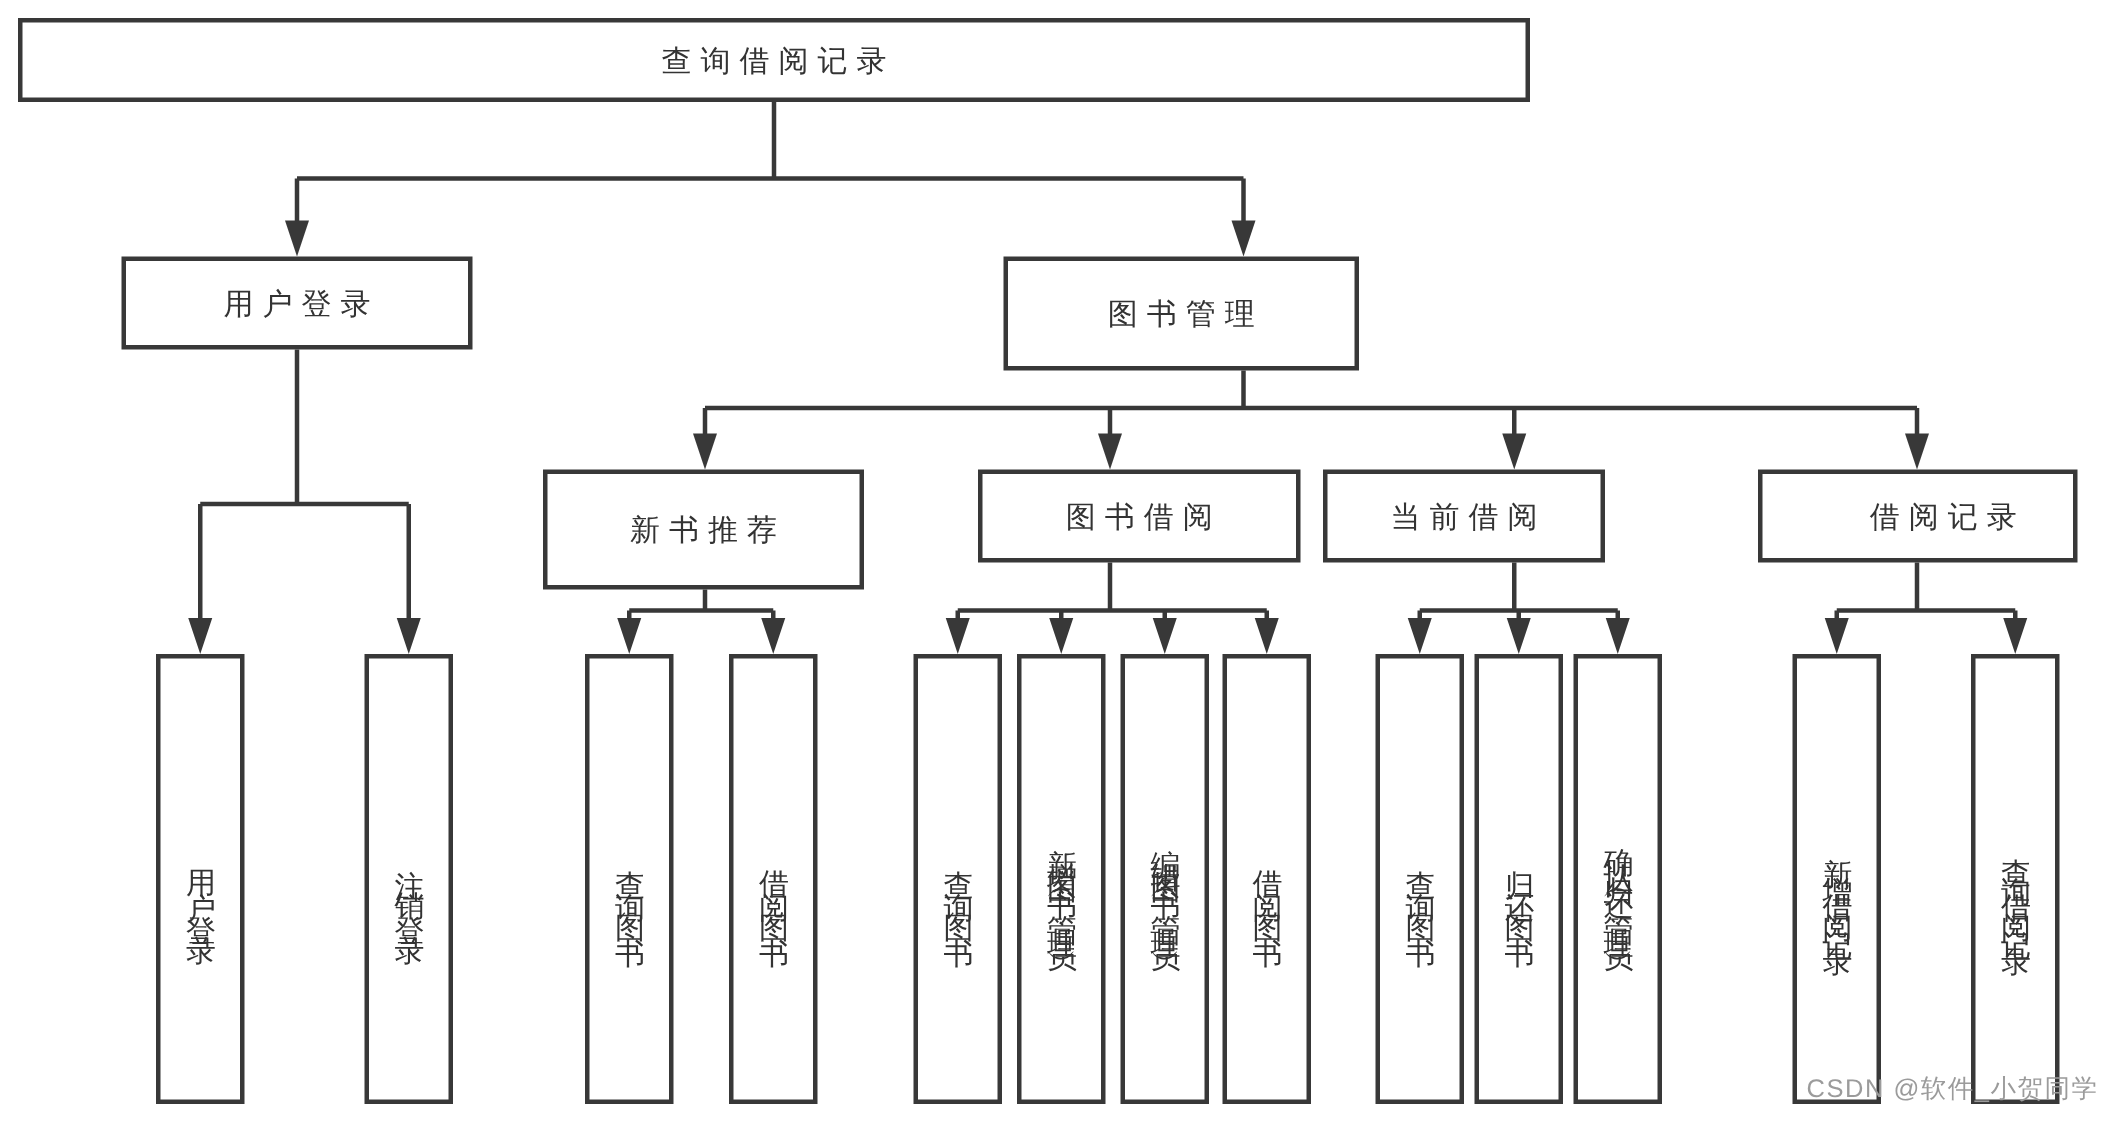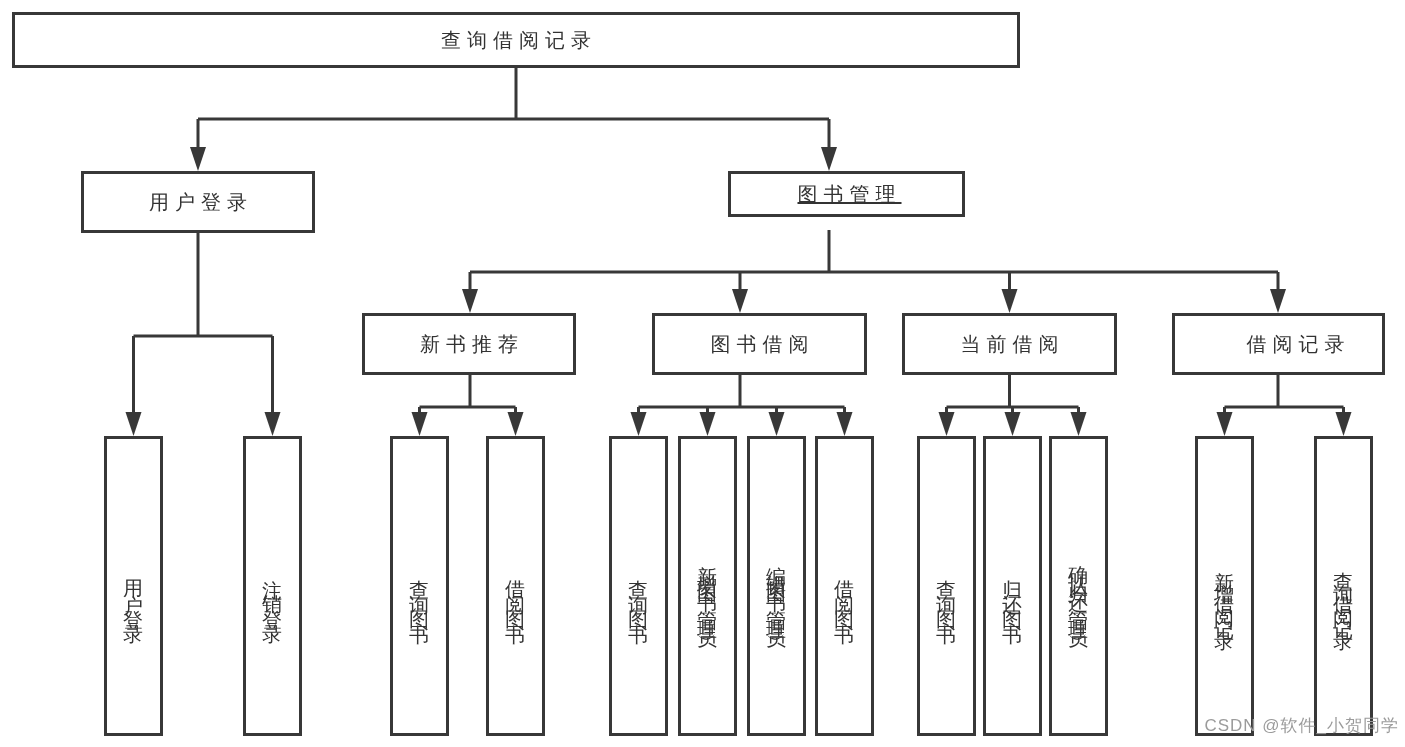--- a/index.html
+++ b/index.html
@@ -86,31 +86,31 @@
     </g>
   </svg>
 
   <div class="node" style="left:12px;top:12px;width:1008px;height:56px;">
     <span class="hlabel">查询借阅记录</span>
   </div>
 
   <div class="node" style="left:81px;top:171px;width:234px;height:62px;">
     <span class="hlabel">用户登录</span>
   </div>
-  <div class="node" style="left:728px;top:171px;width:237px;height:46px;text-decoration:underline;">
+  <div class="node" style="left:669px;top:171px;width:237px;height:76px;">
     <span class="hlabel">图书管理</span>
   </div>
 
-  <div class="node" style="left:362px;top:313px;width:214px;height:62px;">
+  <div class="node" style="left:362px;top:313px;width:214px;height:80px;">
     <span class="hlabel">新书推荐</span>
   </div>
   <div class="node" style="left:652px;top:313px;width:215px;height:62px;">
     <span class="hlabel">图书借阅</span>
   </div>
-  <div class="node" style="left:902px;top:313px;width:215px;height:62px;">
+  <div class="node" style="left:882px;top:313px;width:188px;height:62px;">
     <span class="hlabel">当前借阅</span>
   </div>
   <div class="node" style="left:1172px;top:313px;width:213px;height:62px;padding-left:34px;">
     <span class="hlabel">借阅记录</span>
   </div>
 
   <div class="node vbox" style="left:104px;">
     <span class="vtext ls4">用户登录</span>
   </div>
   <div class="node vbox" style="left:243px;">

